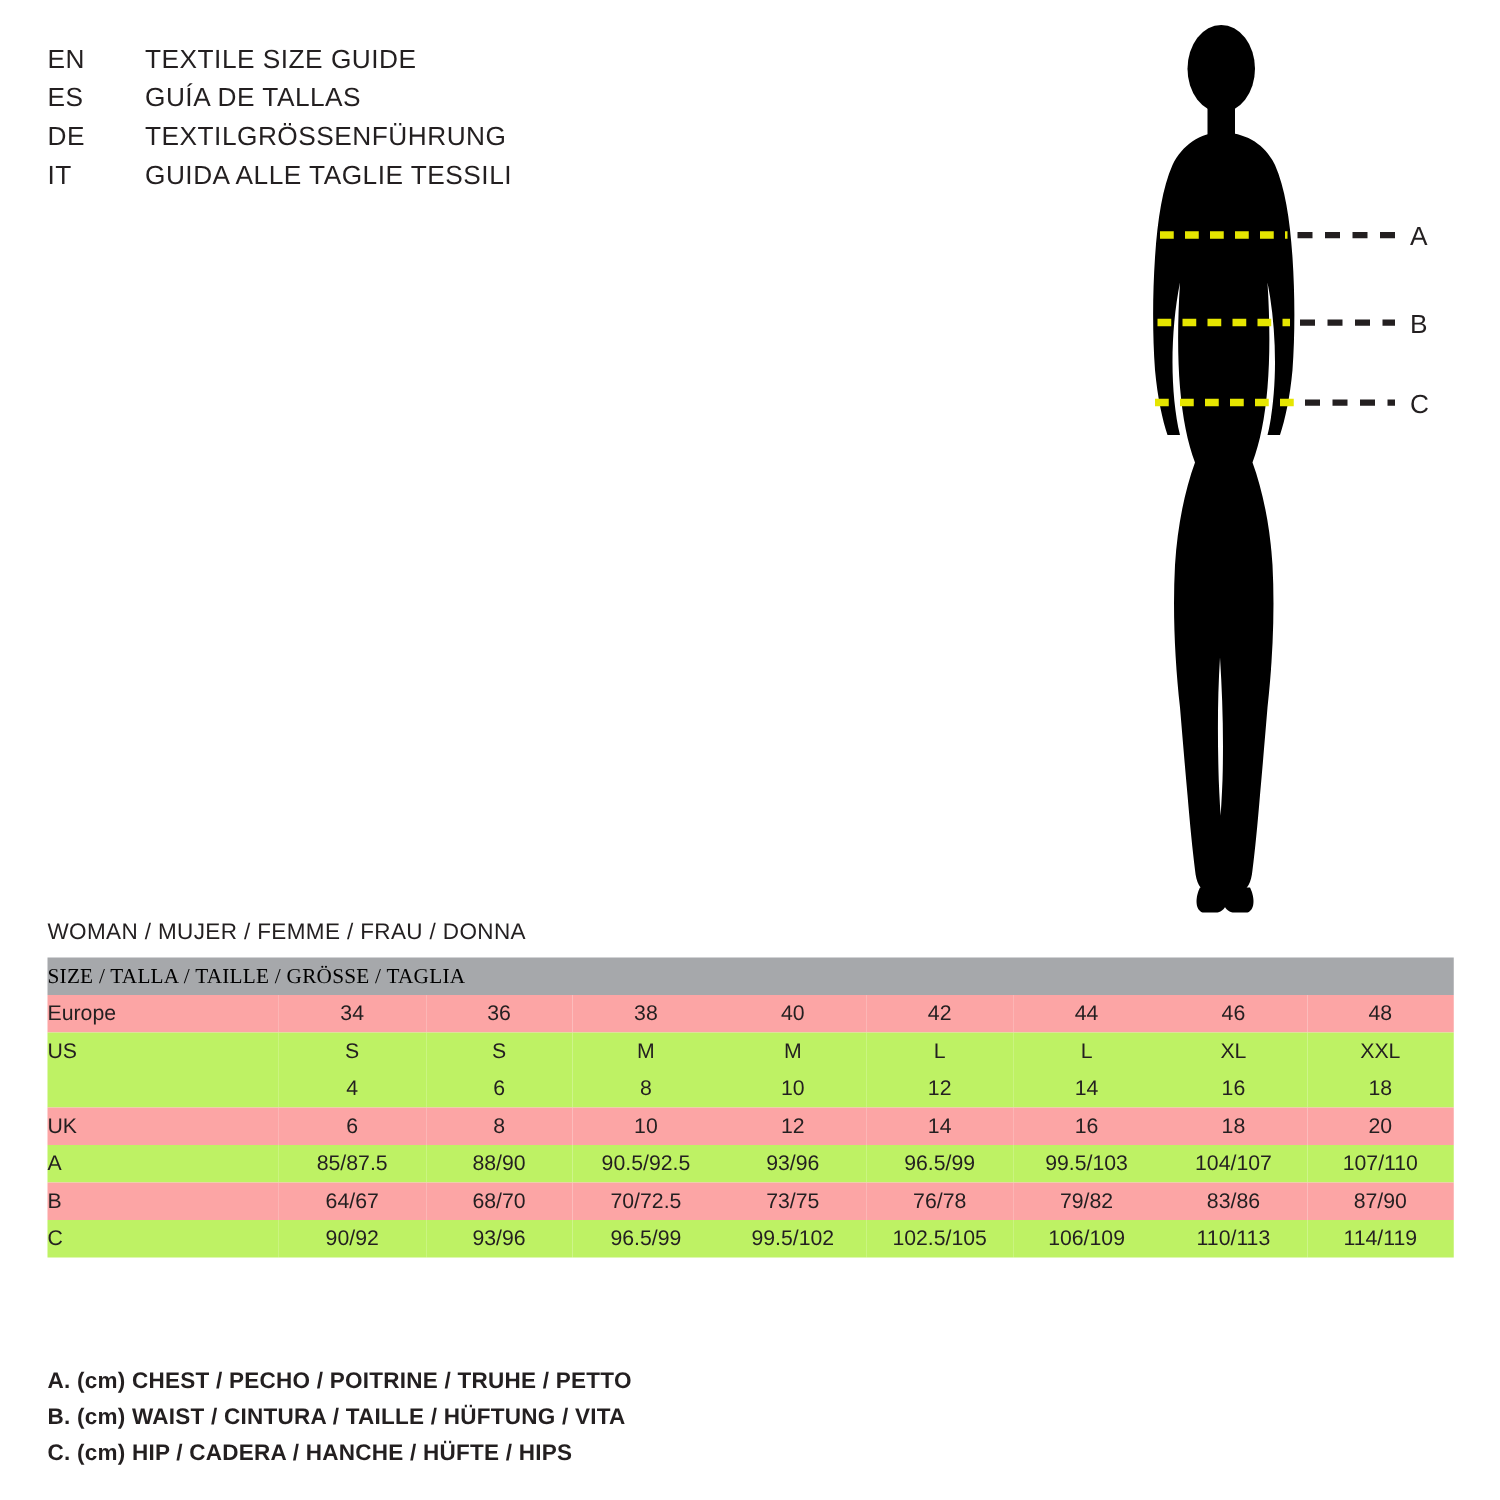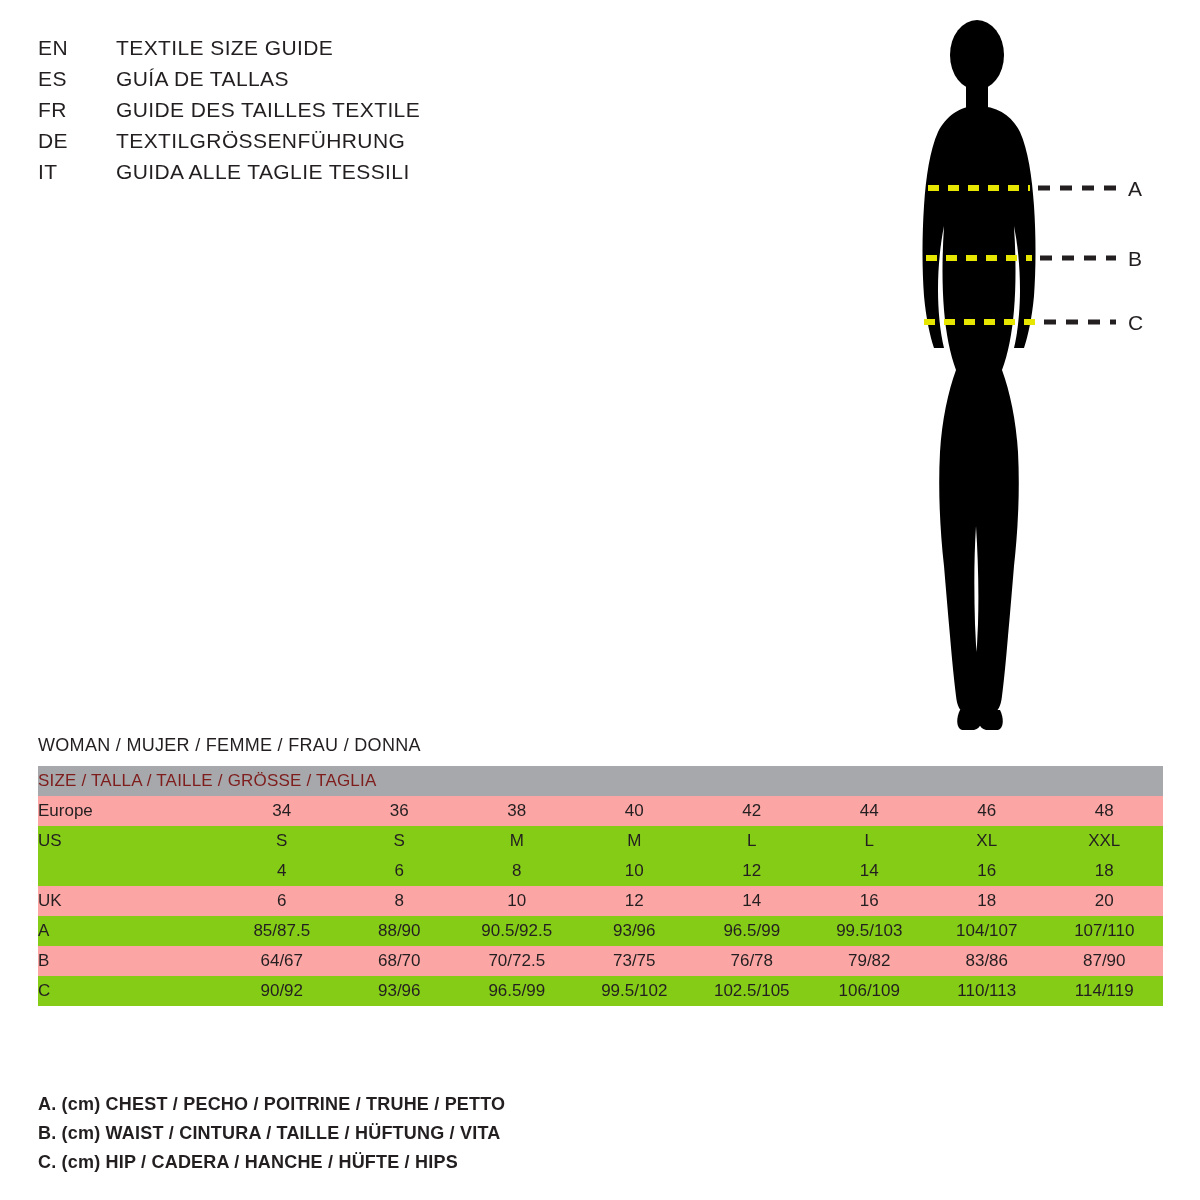--- a/index.html
+++ b/index.html
@@ -70,27 +70,28 @@
     table-layout: fixed;
   }
   table.size-table td {
     height: 30px;
     font-size: 17px;
     padding: 0;
     vertical-align: middle;
   }
   .hdr td {
     background: #a6a8ab;
-    color: #7f1d1d;
+    color: #000000;
     font-size: 17px;
     padding-left: 6px;
     letter-spacing: 0.2px;
+    font-family: Liberation Serif, serif;
   }
   tr.row-light td { background: #fca5a5; }
-  tr.row-dark td  { background: #84cc16; }
+  tr.row-dark td  { background: #bef264; }
   .lbl {
     padding-left: 6px;
     text-align: left;
   }
   .val { text-align: center; }
 
   
   col.c-label { width: 185px; }
   col.c-val   { width: 117.5px; }
 
@@ -122,24 +123,20 @@
 <div class="page">
 
   <div class="titles">
     <div class="title-row">
       <div class="title-lang">EN</div>
       <div class="title-text">TEXTILE SIZE GUIDE</div>
     </div>
     <div class="title-row">
       <div class="title-lang">ES</div>
       <div class="title-text">GUÍA DE TALLAS</div>
-    </div>
-    <div class="title-row">
-      <div class="title-lang">FR</div>
-      <div class="title-text">GUIDE DES TAILLES TEXTILE</div>
     </div>
     <div class="title-row">
       <div class="title-lang">DE</div>
       <div class="title-text">TEXTILGRÖSSENFÜHRUNG</div>
     </div>
     <div class="title-row">
       <div class="title-lang">IT</div>
       <div class="title-text">GUIDA ALLE TAGLIE TESSILI</div>
     </div>
   </div>

